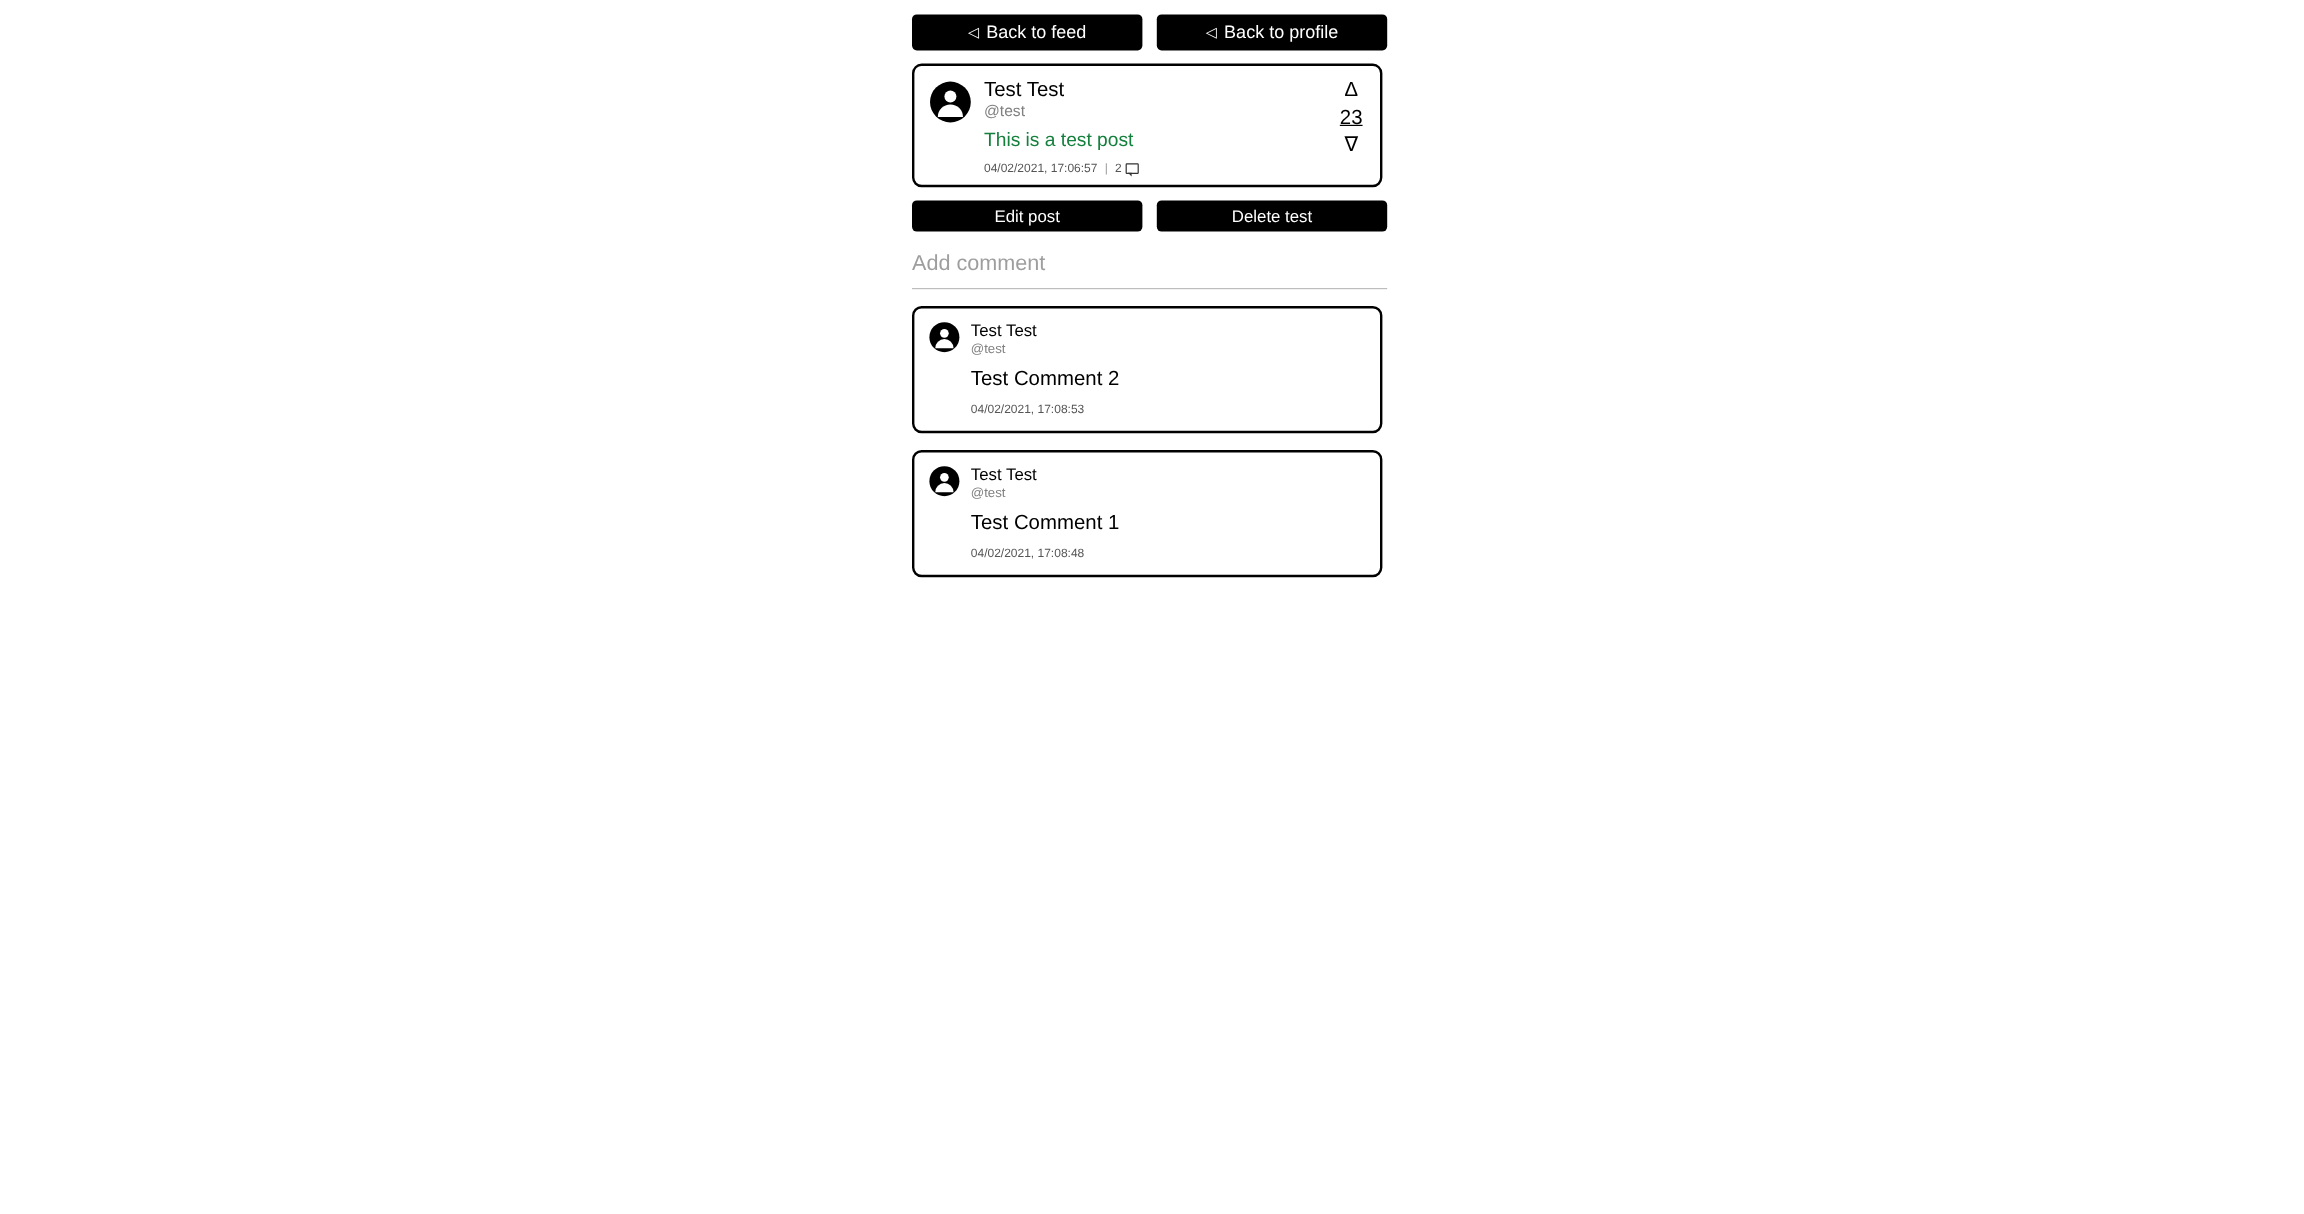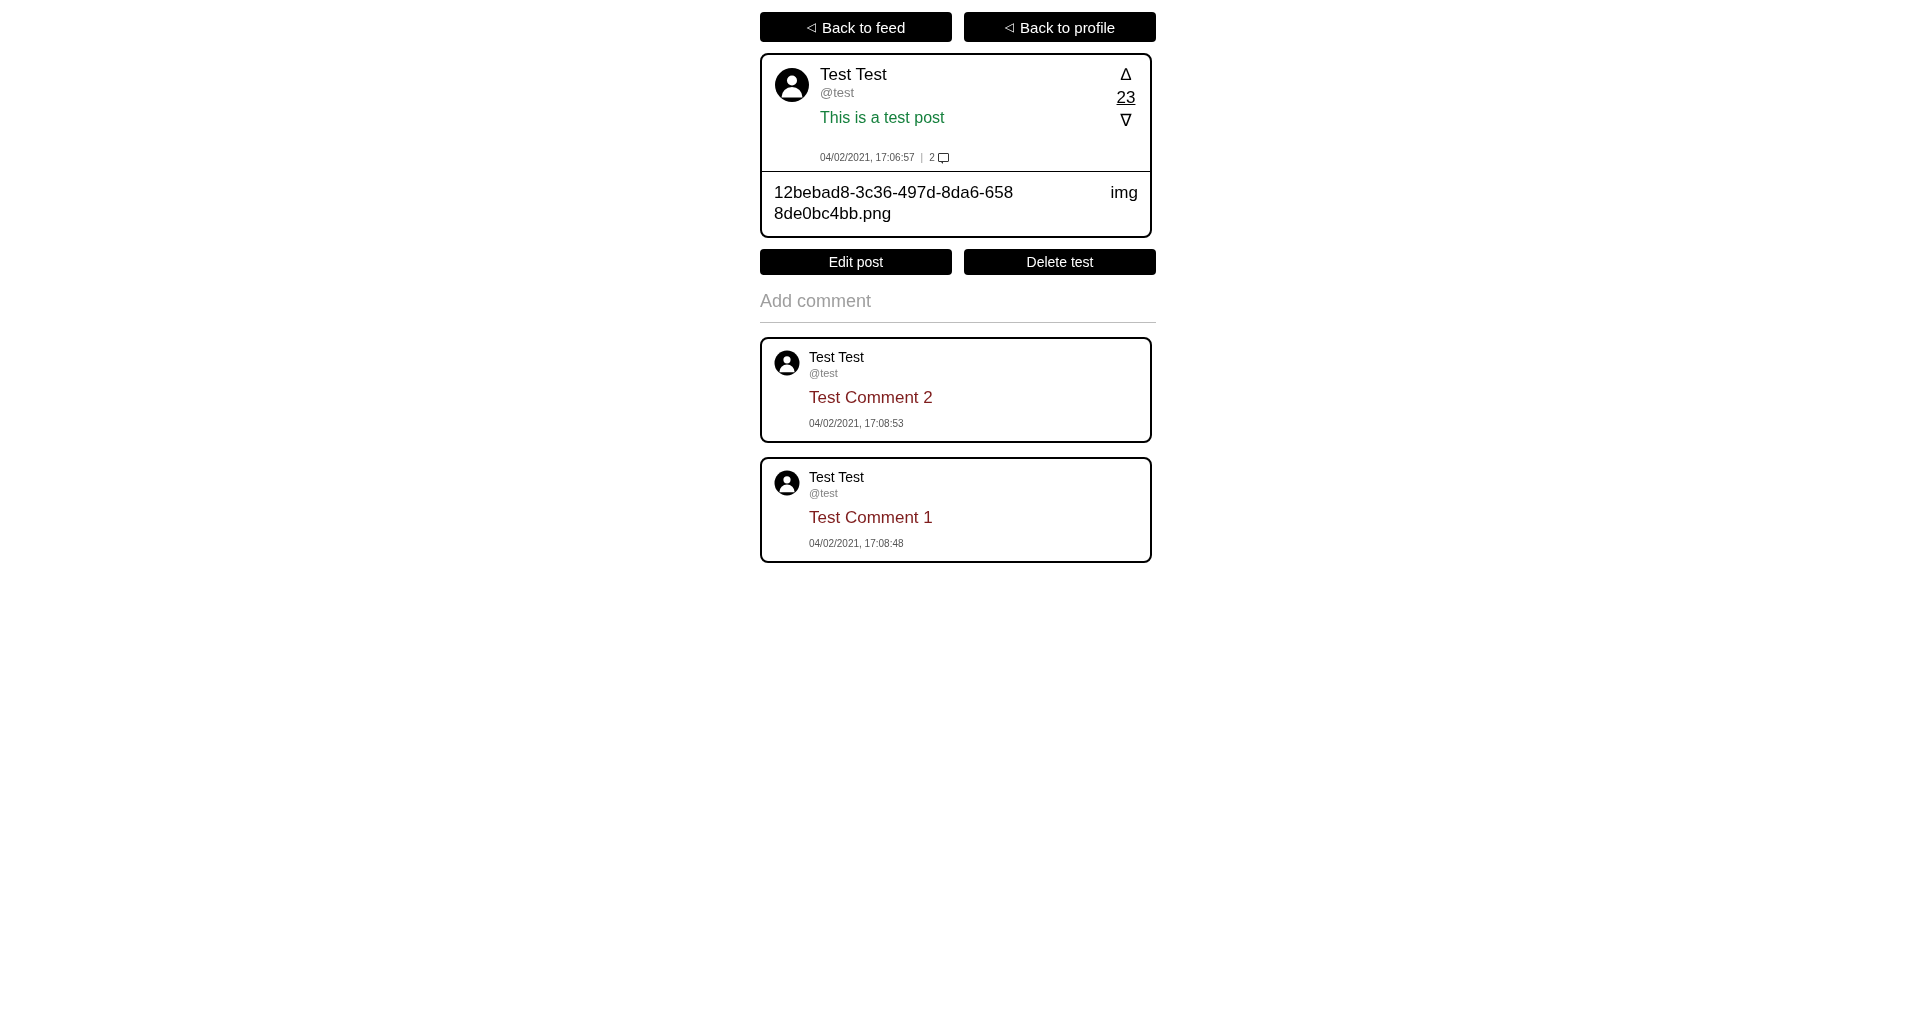--- a/index.html
+++ b/index.html
@@ -99,21 +99,21 @@
   }
   .post-text {
     font-size: 16px;
     line-height: 20px;
     margin-top: 7px;
     color: #15803d;
   }
   .meta {
     font-size: 10px;
     color: #555;
-    margin-top: 24px;
+    margin-top: 7px;
     display: flex;
     align-items: center;
     gap: 6px;
   }
   .meta .sep {
     color: #999;
   }
   .meta .cmt-count {
     display: inline-flex;
     align-items: center;
@@ -254,21 +254,21 @@
   .comment-handle {
     font-size: 11px;
     line-height: 14px;
     color: #808080;
     margin-top: 1px;
   }
   .comment-text {
     font-size: 17px;
     line-height: 20px;
     margin-top: 8px;
-    color: #7f1d1d;
+    color: #000000;
   }
   .comment-meta {
     font-size: 10px;
     color: #555;
     margin-top: 10px;
   }
 </style>
 </head>
 <body>
 
@@ -307,24 +307,20 @@
               <span class="cmt-icon"></span>
             </span>
           </div>
         </div>
         <div class="vote-col">
           <button class="vote-arrow">∆</button>
           <div class="vote-count">23</div>
           <button class="vote-arrow">∇</button>
         </div>
       </div>
-      <div class="attachment">
-        <div class="attachment-name">12bebad8-3c36-497d-8da6-6588de0bc4bb.png</div>
-        <div class="attachment-type">img</div>
-      </div>
     </div>
 
     <div class="action-row">
       <button class="action-btn">Edit post</button>
       <button class="action-btn">Delete test</button>
     </div>
 
     <div class="comment-input-wrap">
       <input class="comment-input" type="text" placeholder="Add comment" style="">
     </div>

